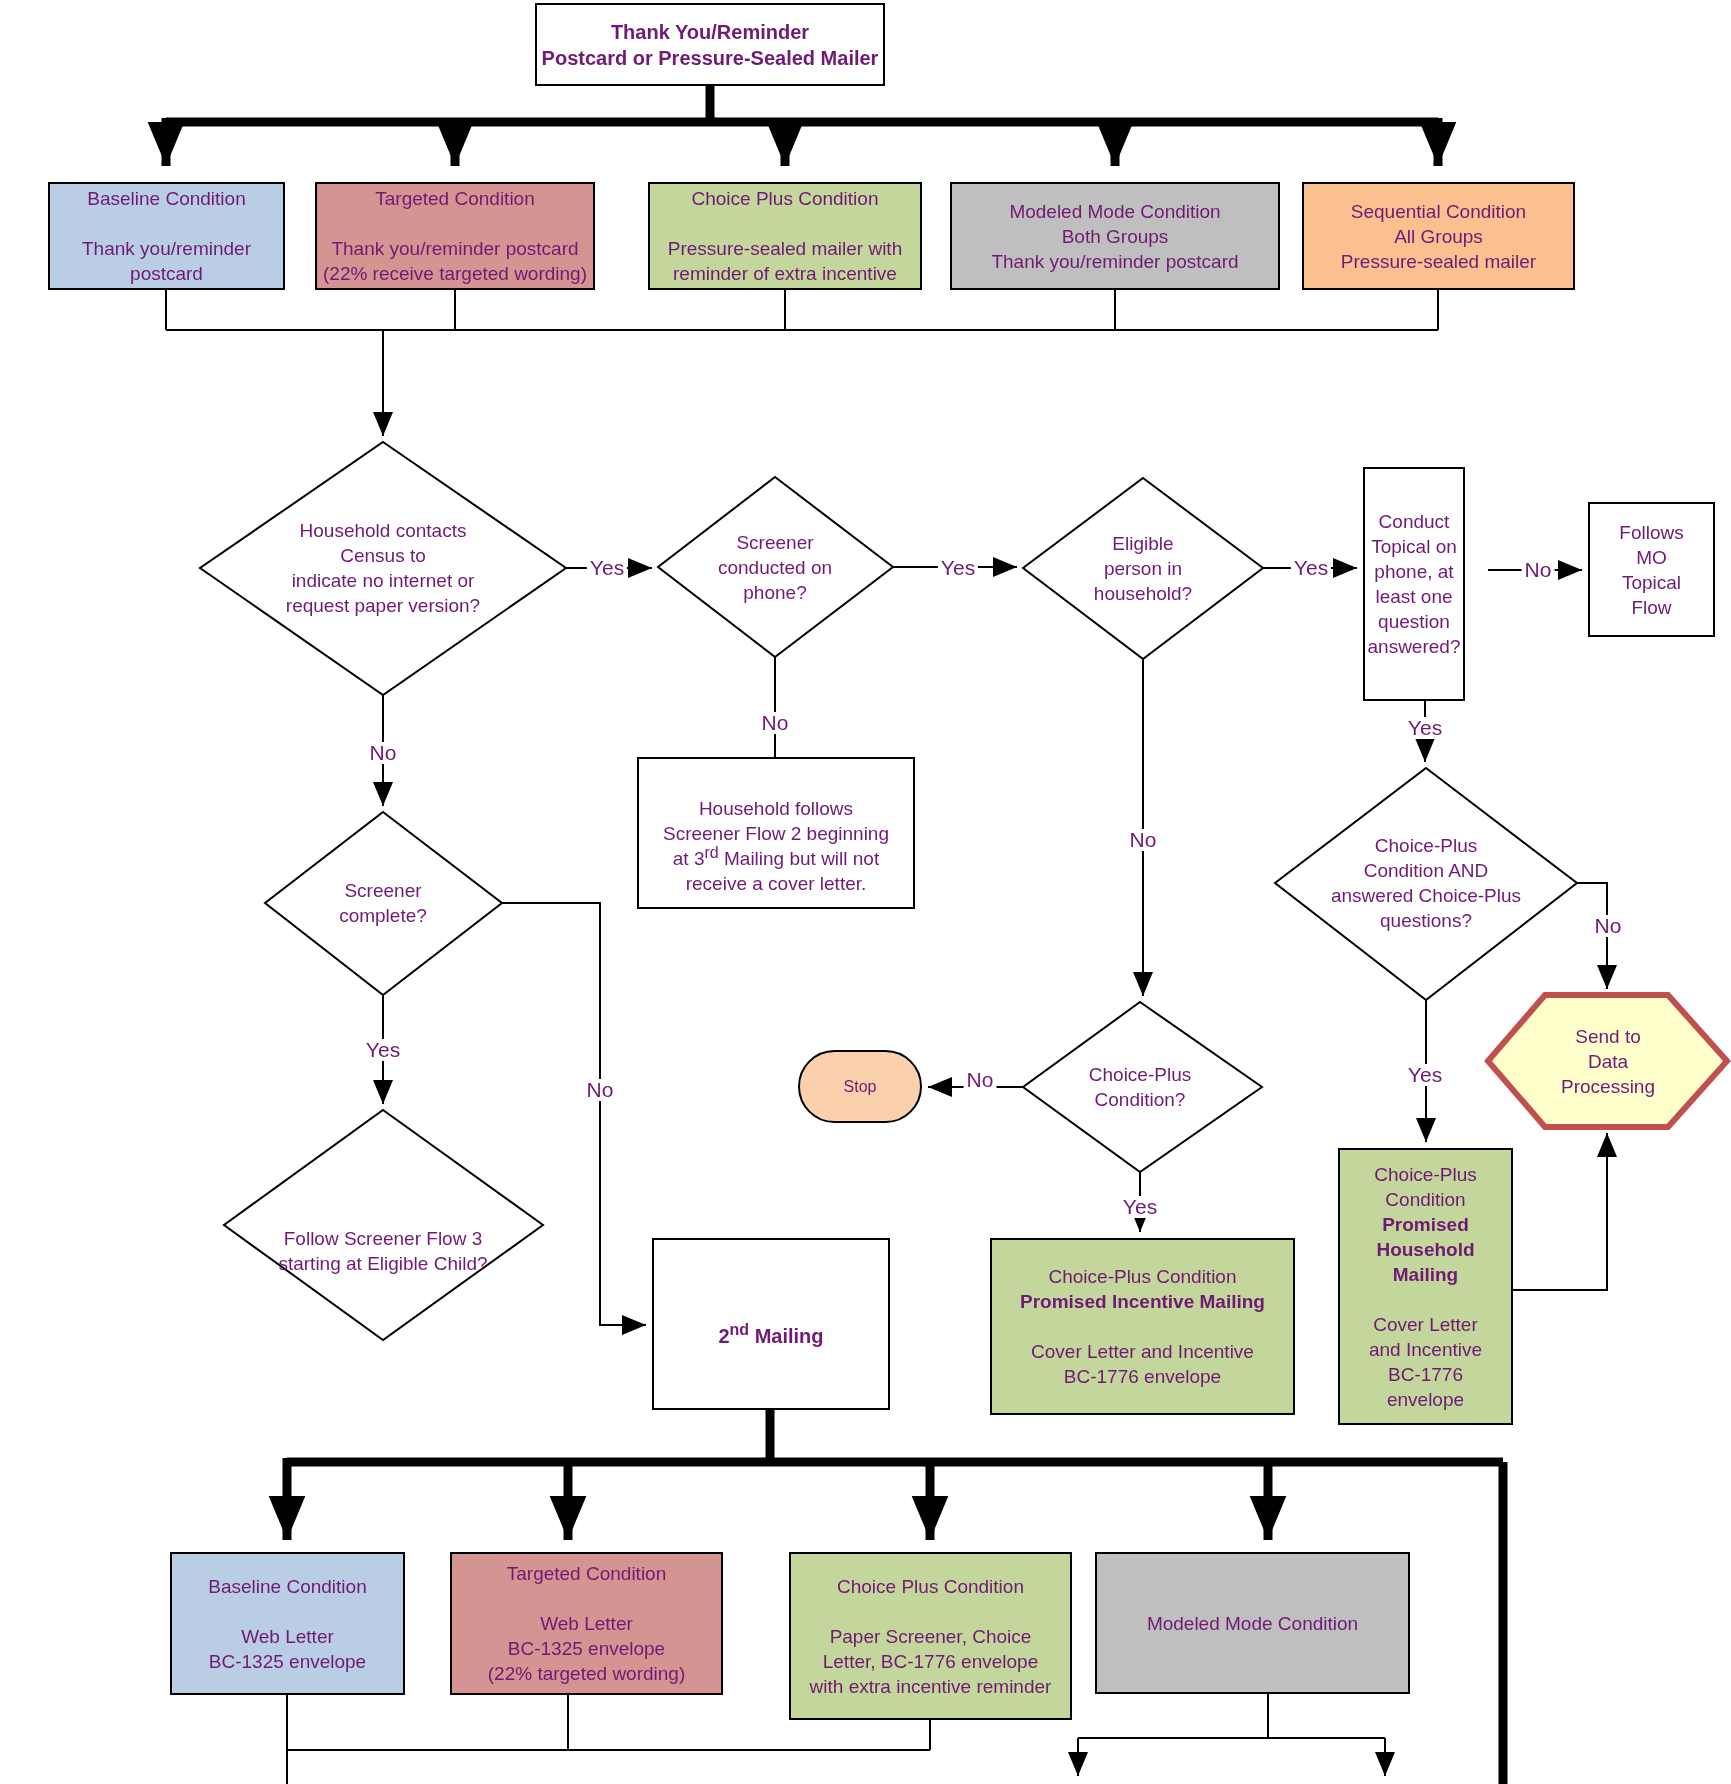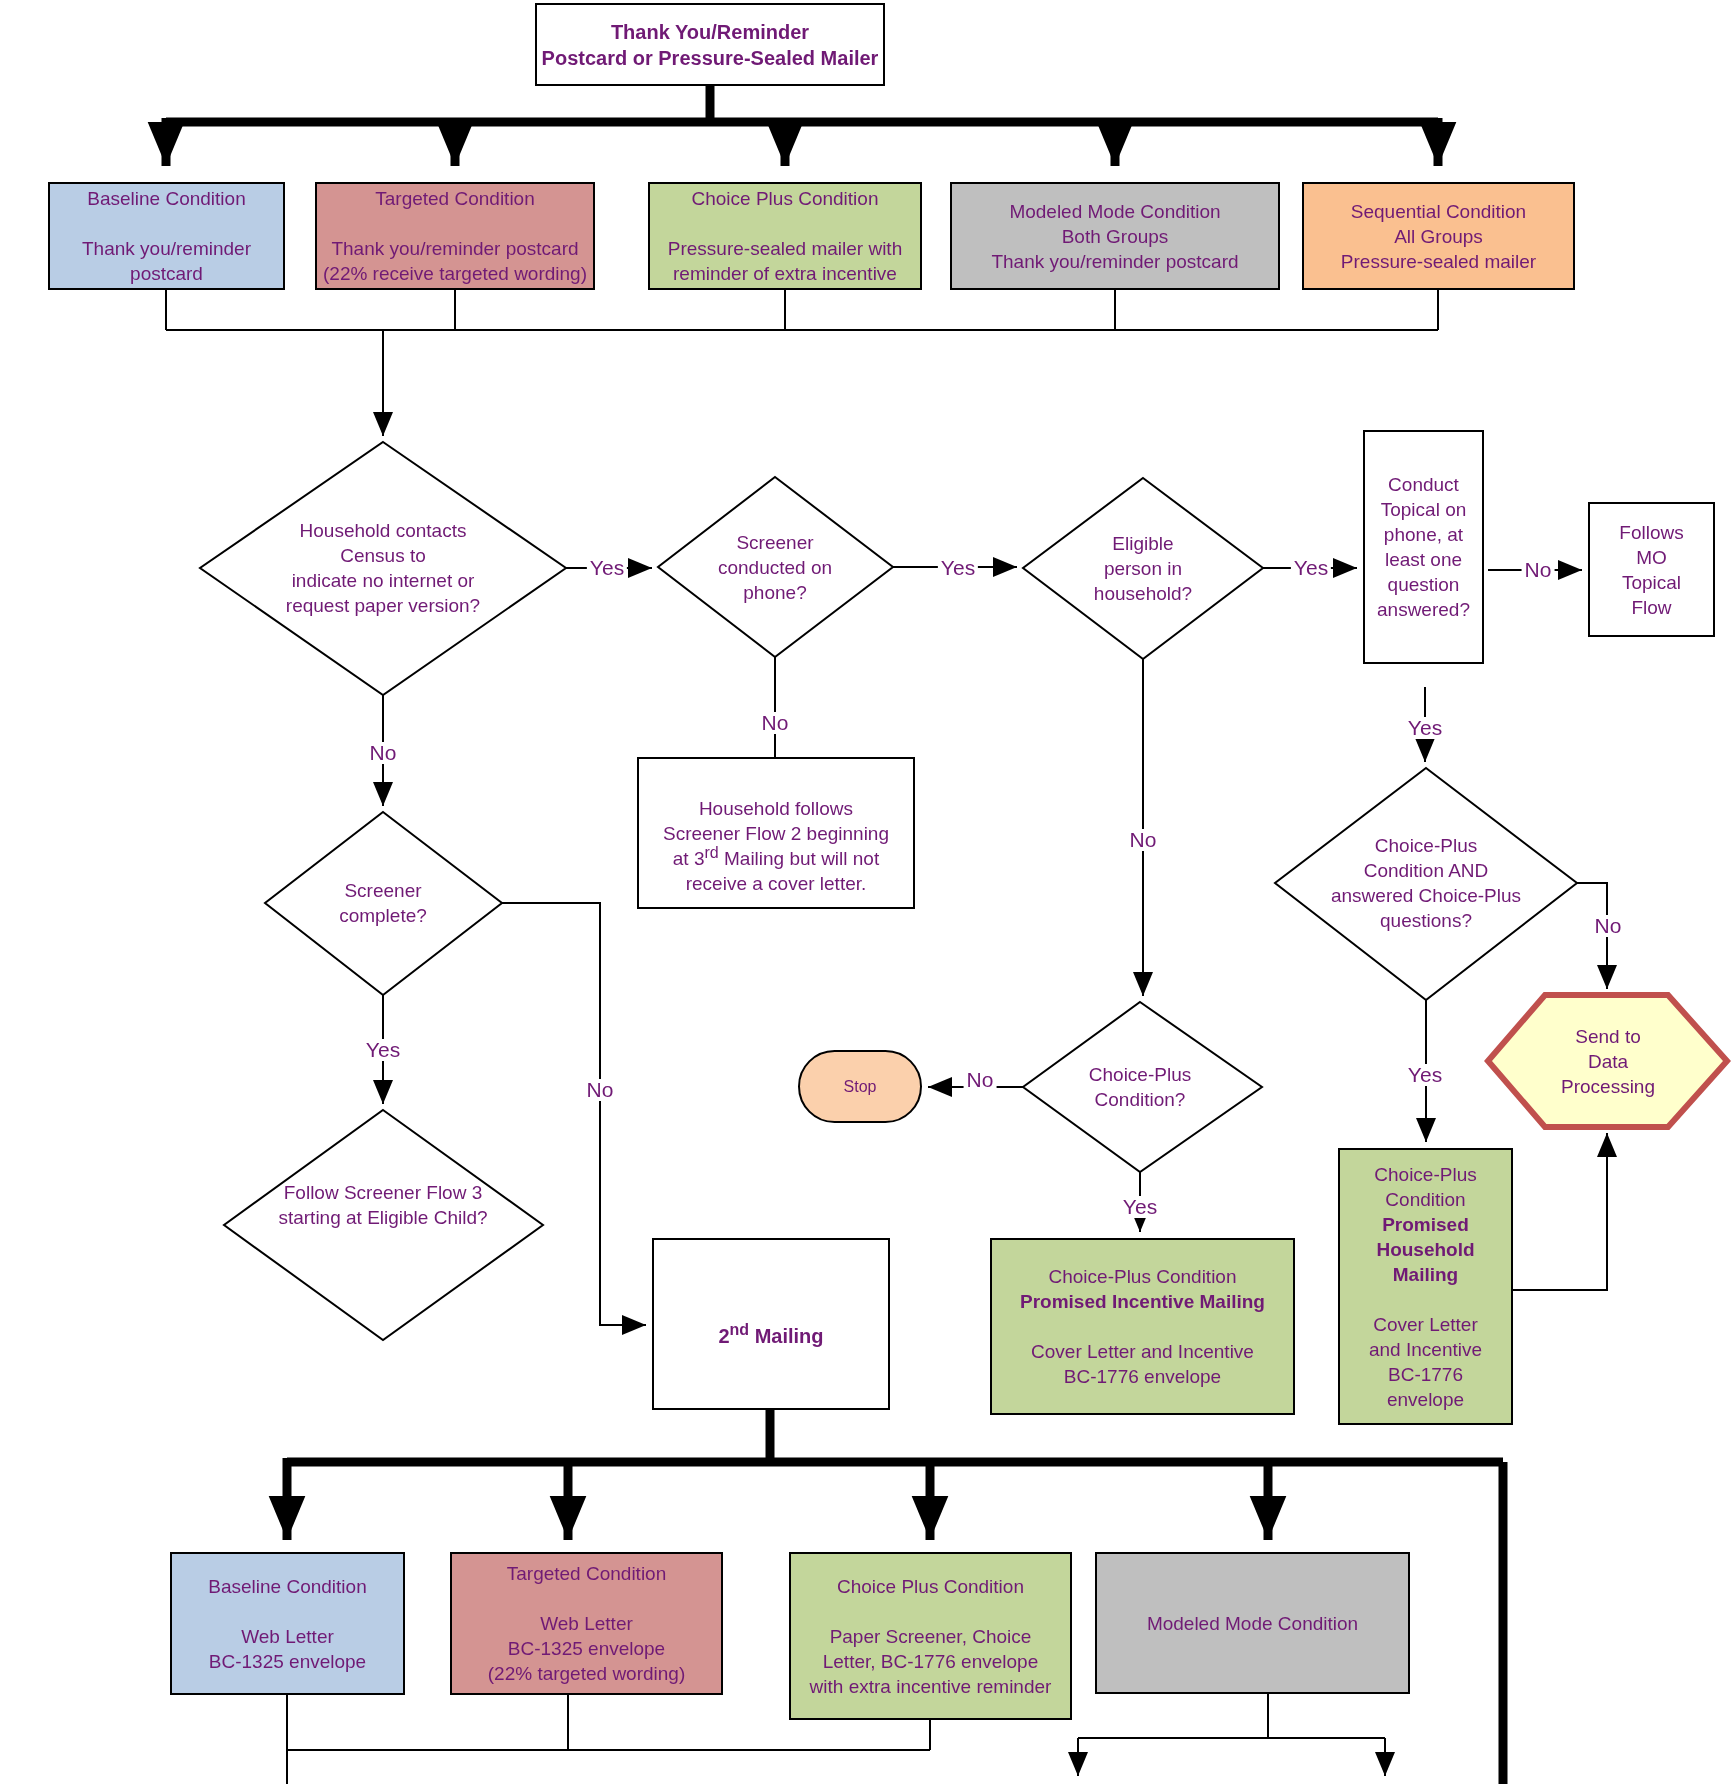--- a/index.html
+++ b/index.html
@@ -137,30 +137,30 @@
 indicate no internet or
 request paper version?</div>
   <div class="dtext" style="left:675px;top:487px;width:200px;height:160px">Screener
 conducted on
 phone?</div>
   <div class="dtext" style="left:1043px;top:488px;width:200px;height:160px">Eligible
 person in
 household?</div>
   <div class="dtext" style="left:283px;top:823px;width:200px;height:160px">Screener
 complete?</div>
-  <div class="dtext" style="left:244px;top:1125px;width:278px;height:160px">Follow Screener Flow 3
+  <div class="dtext" style="left:244px;top:1171px;width:278px;height:160px">Follow Screener Flow 3
 starting at Eligible Child?</div>
   <div class="dtext" style="left:1040px;top:1007px;width:200px;height:160px">Choice-Plus
 Condition?</div>
   <div class="dtext" style="left:1285px;top:803px;width:282px;height:160px">Choice-Plus
 Condition AND
 answered Choice-Plus
 questions?</div>
 
-  <div class="box white" style="left:1363px;top:430px;width:121px;height:234px">Conduct
+  <div class="box white" style="left:1363px;top:467px;width:102px;height:234px">Conduct
 Topical on
 phone, at
 least one
 question
 answered?</div>
   <div class="box white" style="left:1588px;top:502px;width:127px;height:135px">Follows
 MO
 Topical
 Flow</div>
 

